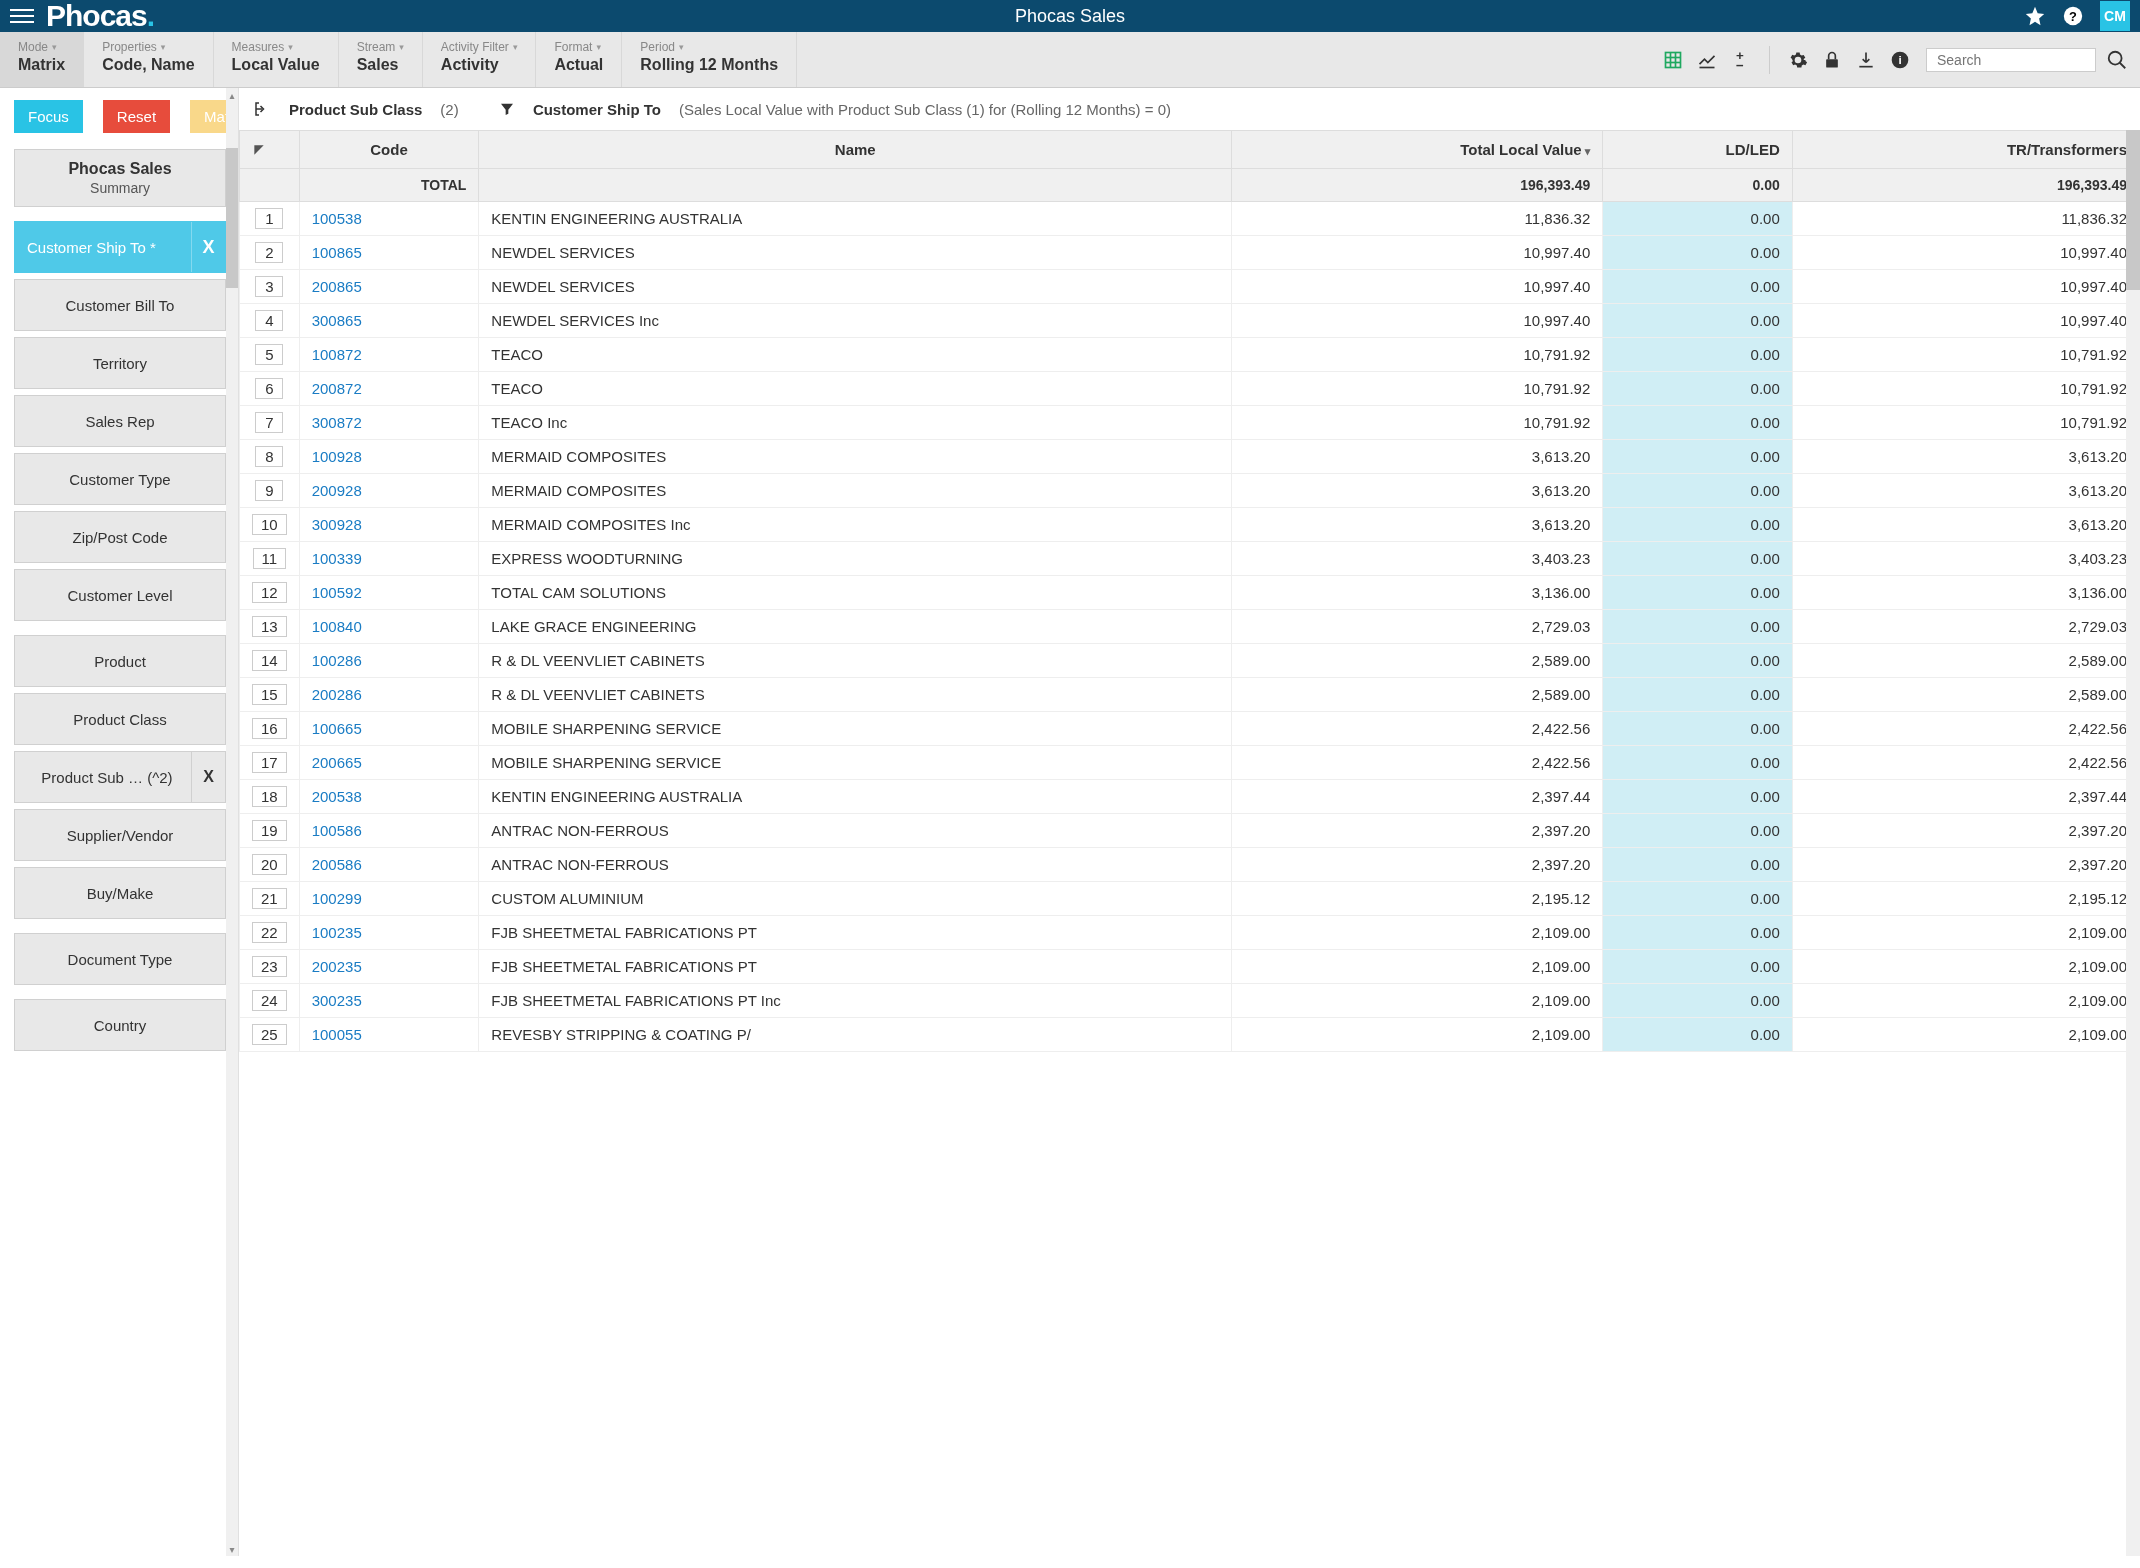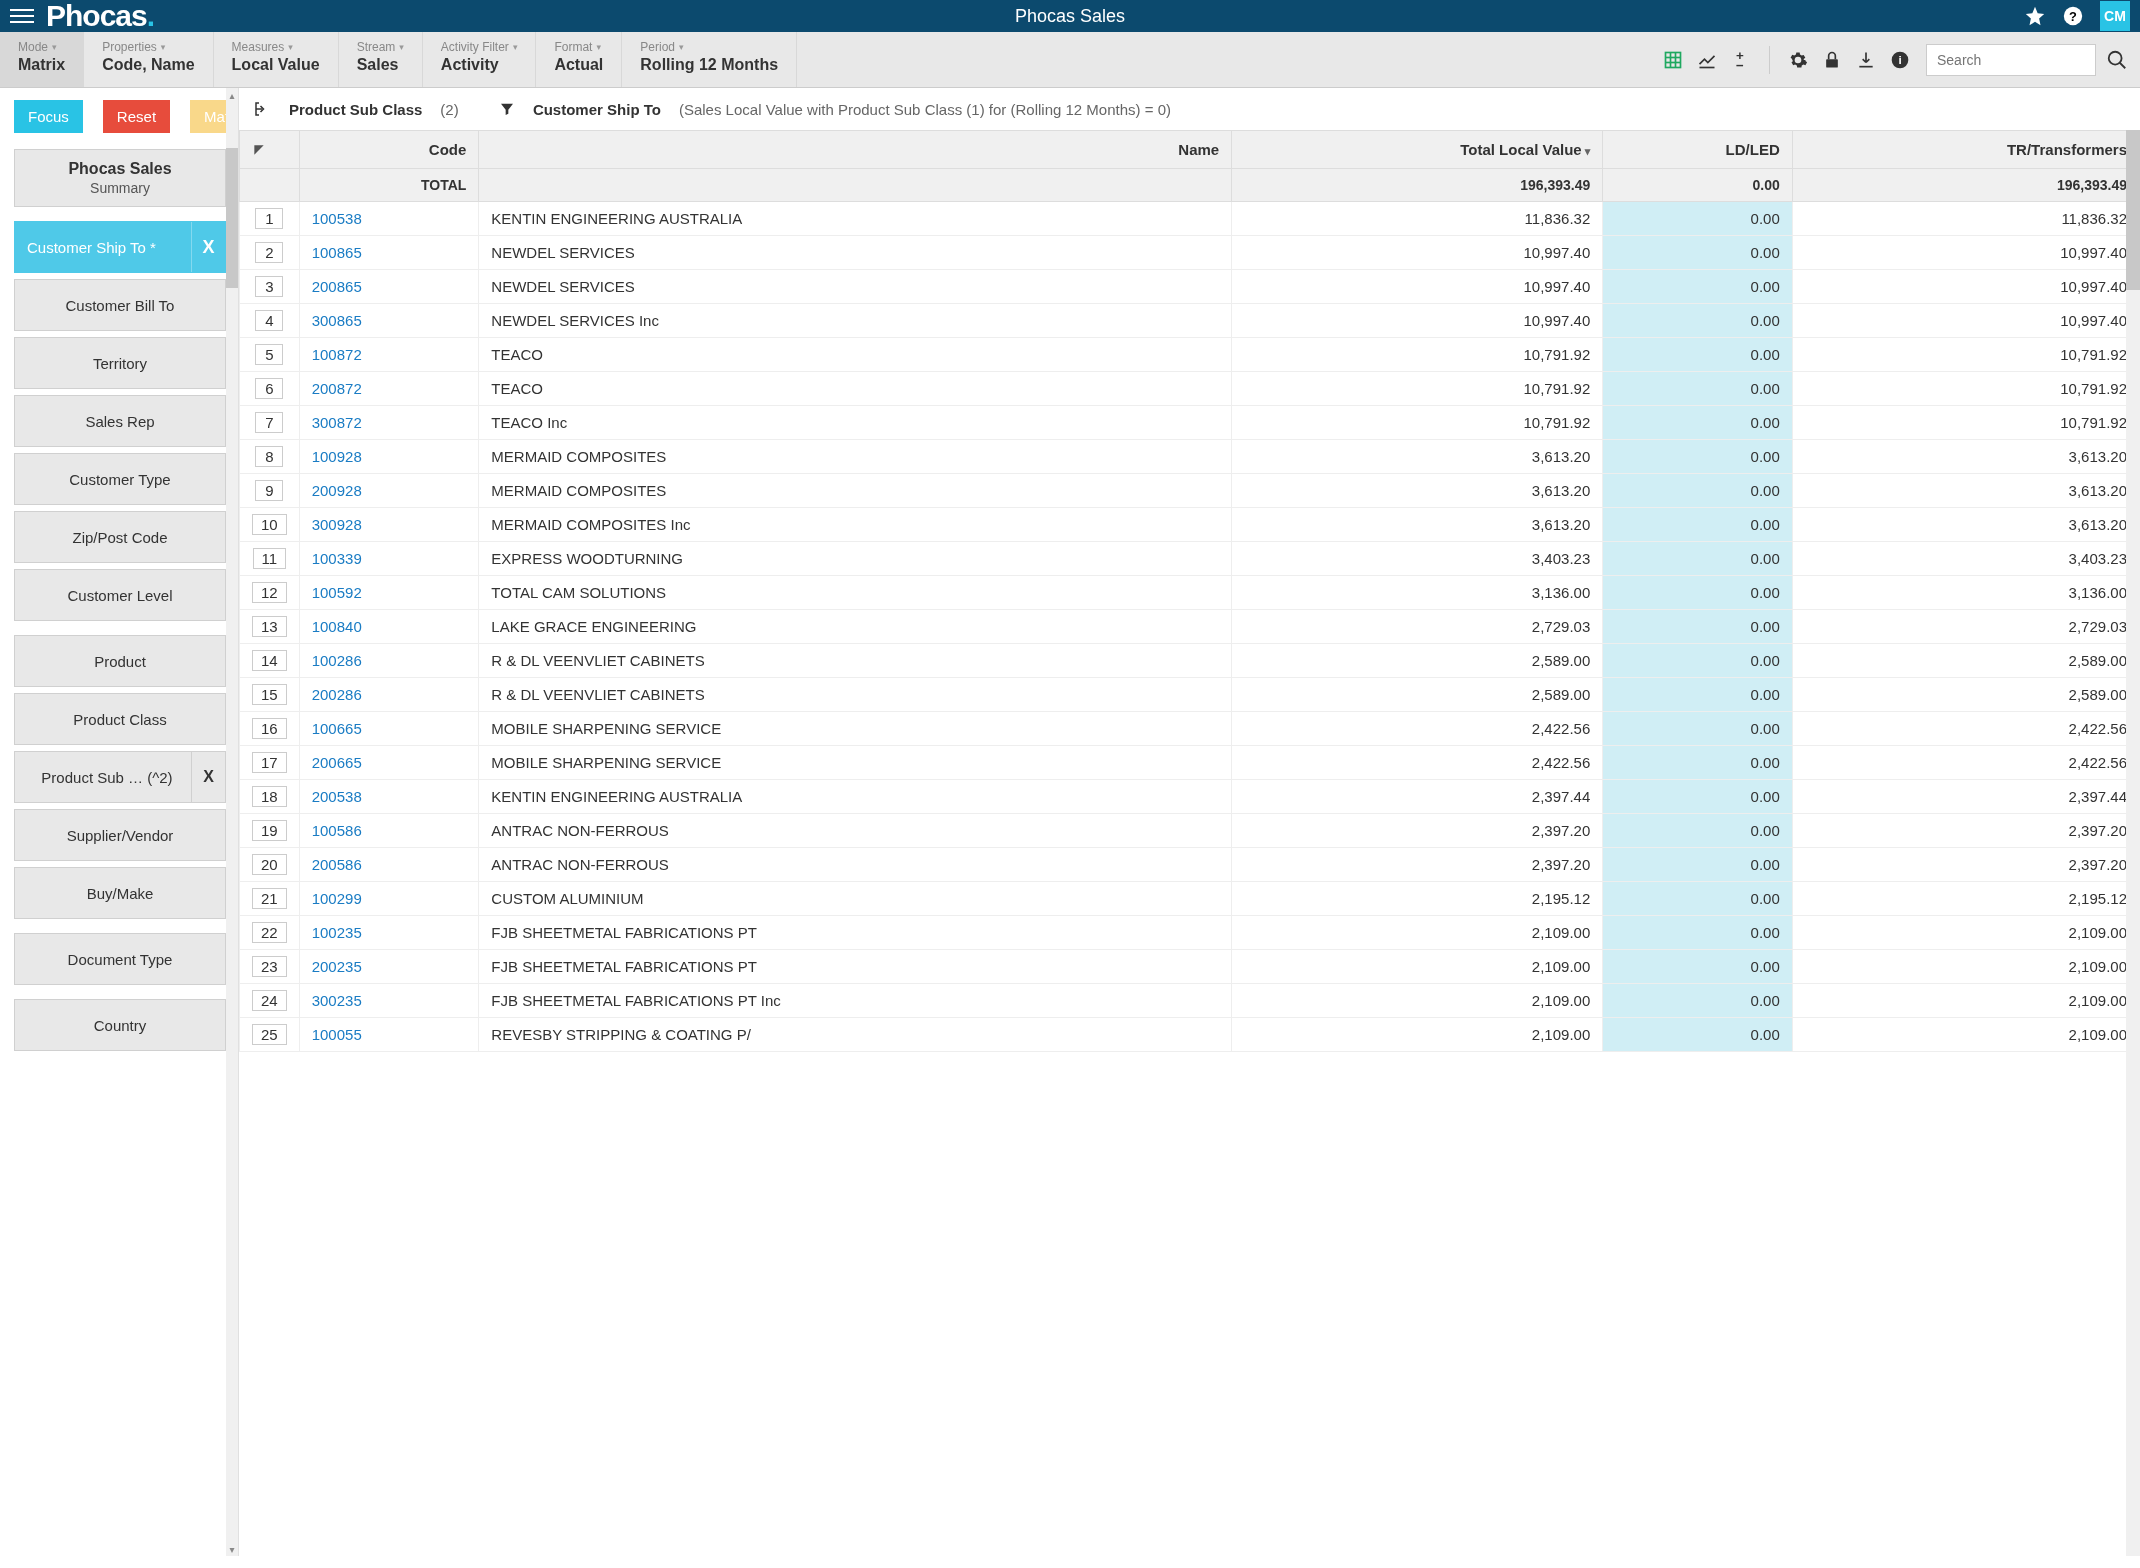--- a/index.html
+++ b/index.html
@@ -18,21 +18,21 @@
 .ribbon { background: #e8e8e8; border-bottom: 1px solid #ccc; height: 56px; display: flex; align-items: stretch; }
 .ribbon-item { padding: 8px 18px; border-right: 1px solid #d8d8d8; display: flex; flex-direction: column; justify-content: flex-start; cursor: pointer; }
 .ribbon-item.mode { background: #d8d8d8; }
 .ribbon-label { font-size: 12px; color: #888; display: flex; align-items: center; gap: 4px; }
 .ribbon-value { font-size: 16px; font-weight: 700; color: #333; margin-top: 2px; }
 .ribbon-spacer { flex: 1; }
 .ribbon-icons { display: flex; align-items: center; gap: 14px; padding: 0 16px; }
 .ribbon-icons .ricon { width: 20px; height: 20px; color: #333; cursor: pointer; }
 .ribbon-icons .sep { width: 1px; height: 28px; background: #ccc; margin: 0 4px; }
 .search-wrap { display: flex; align-items: center; padding-right: 12px; }
-.search-input { height: 32px; width: 170px; border: 1px solid #ccc; padding: 0 10px; font-size: 14px; background: #fff; }
+.search-input { height: 24px; width: 170px; border: 1px solid #ccc; padding: 0 10px; font-size: 14px; background: #fff; }
 .search-btn { margin-left: 10px; cursor: pointer; color: #333; }
 
 .main { display: flex; height: calc(100vh - 100px); }
 
 .sidebar { width: 238px; padding: 12px 12px 12px 14px; overflow-y: auto; position: relative; }
 .side-scroll { position: absolute; right: 0; top: 0; bottom: 0; width: 12px; background: #f0f0f0; }
 .side-scroll .thumb { position: absolute; top: 60px; width: 12px; height: 140px; background: #c8c8c8; }
 .side-scroll .arrow { position: absolute; width: 12px; height: 14px; display:flex; align-items:center; justify-content:center; font-size:10px; color:#888;}
 .side-scroll .arrow.up { top: 0; }
 .side-scroll .arrow.down { bottom: 0; }
@@ -58,21 +58,21 @@
 .content { flex: 1; display: flex; flex-direction: column; border-left: 1px solid #e0e0e0; }
 
 .breadcrumb { padding: 12px 14px; font-size: 15px; display: flex; align-items: center; gap: 18px; flex-wrap: wrap; }
 .breadcrumb .bc-icon { display: inline-flex; }
 .breadcrumb .bold { font-weight: 700; }
 .breadcrumb .count { color: #666; }
 .breadcrumb .desc { color: #666; }
 
 .table-wrap { flex: 1; overflow: auto; position: relative; }
 .data-table { width: 100%; border-collapse: collapse; }
-.data-table th { background: #f0f0f0; border: 1px solid #ddd; padding: 10px 12px; text-align: right; font-weight: 700; font-size: 15px; position: sticky; top: 0; }
+.data-table th { background: #f0f0f0; border: 1px solid #ddd; padding: 10px 12px; text-align: center; font-weight: 700; font-size: 15px; position: sticky; top: 0; }
 .data-table th.num, .data-table td.num { text-align: right; }
 .data-table th.idx { width: 46px; text-align: center; }
 .data-table th.sort::after { content: ' ▾'; font-size: 11px; color: #666; }
 .total-row td { background: #f0f0f0; font-weight: 700; border: 1px solid #ddd; padding: 8px 12px; }
 .data-table tbody tr td { border: 1px solid #eee; padding: 6px 12px; font-size: 15px; }
 .data-table tbody tr td.idx { text-align: center; width: 46px; }
 .data-table tbody tr td.idx .idx-box { display: inline-block; border: 1px solid #ccc; padding: 1px 8px; background: #fff; min-width: 28px; }
 .data-table tbody tr td.code a { color: #1a7cc4; text-decoration: none; }
 .data-table tbody tr td.hl { background: #d0eef5; }
 

